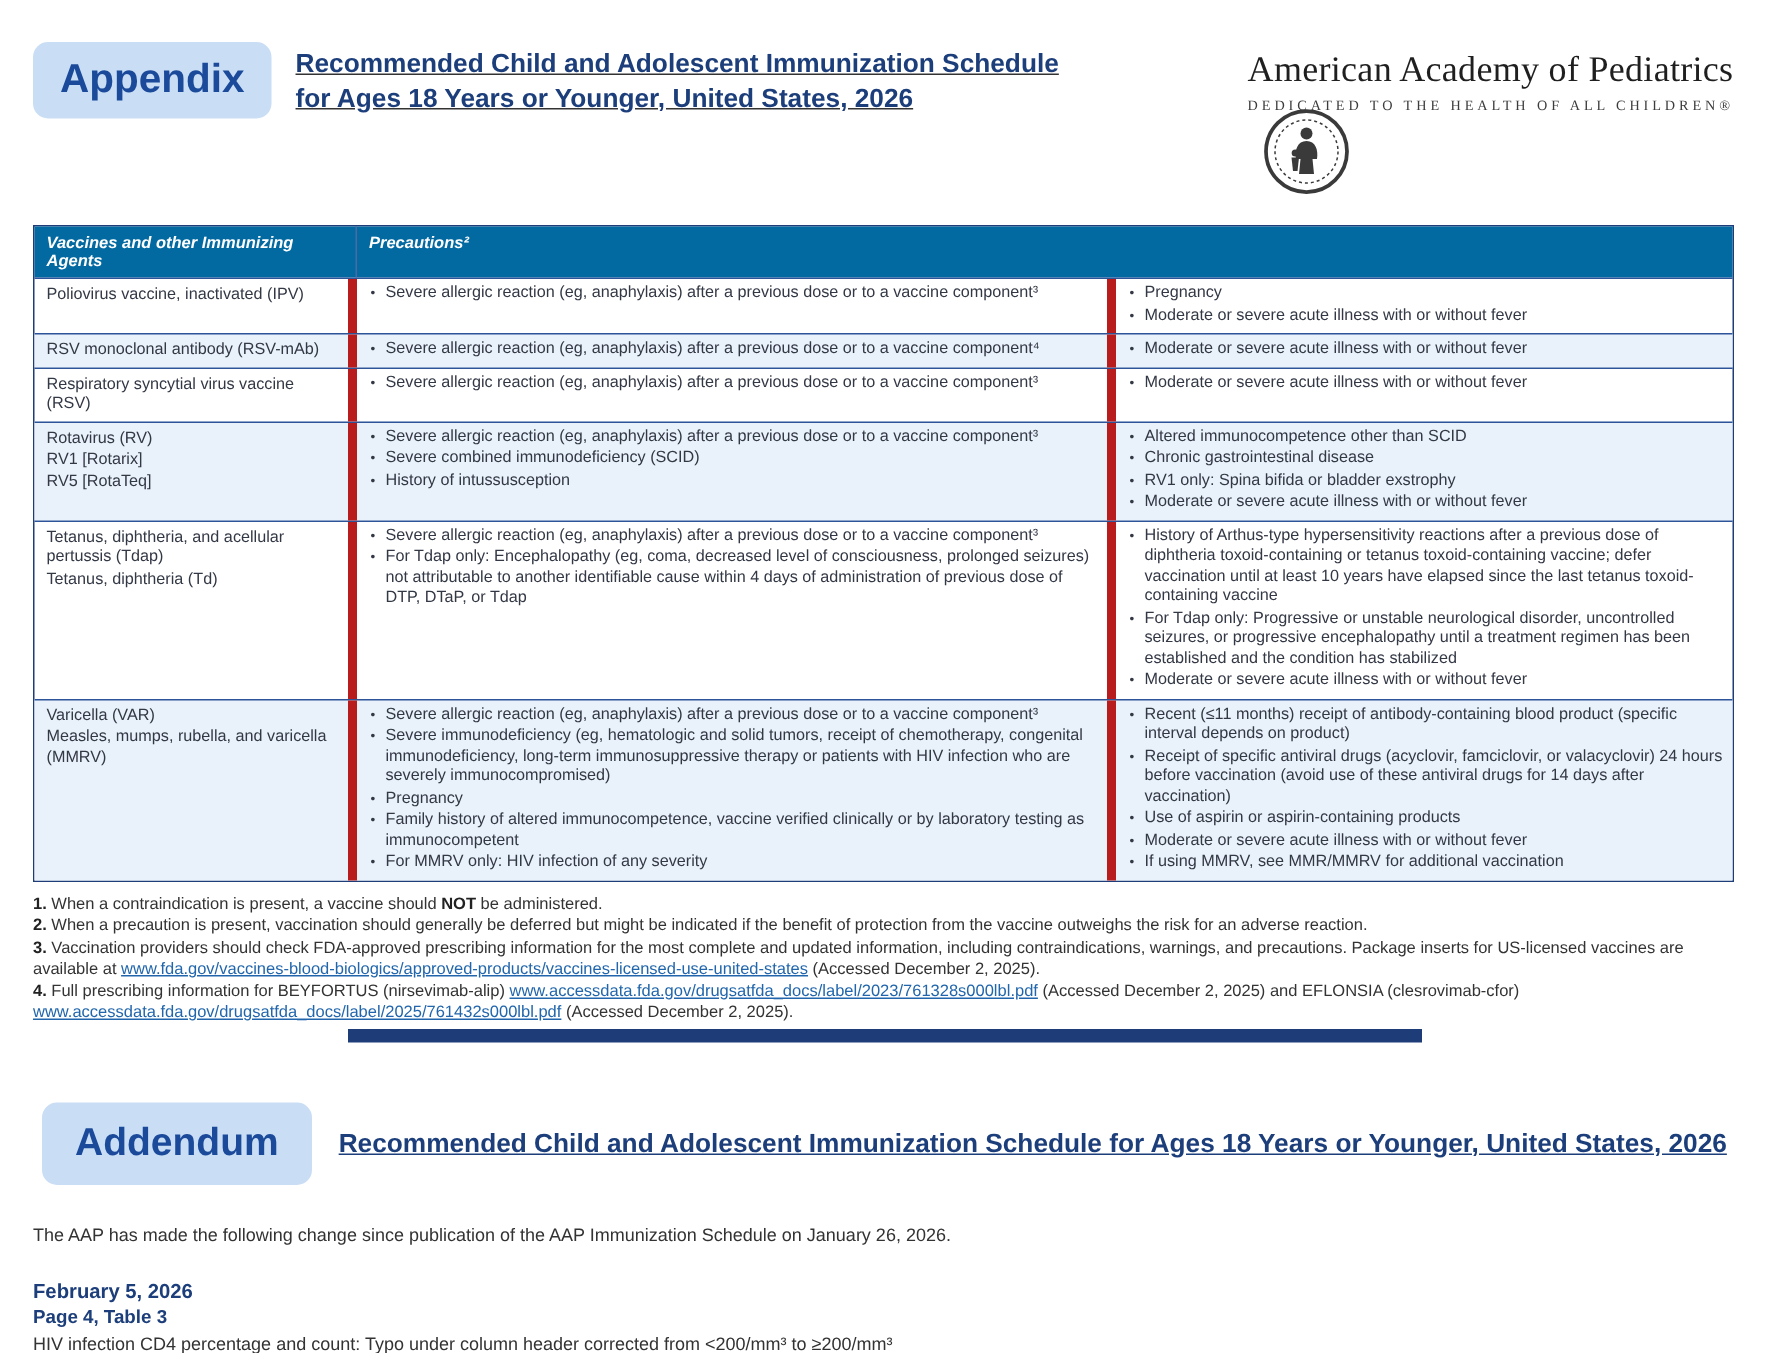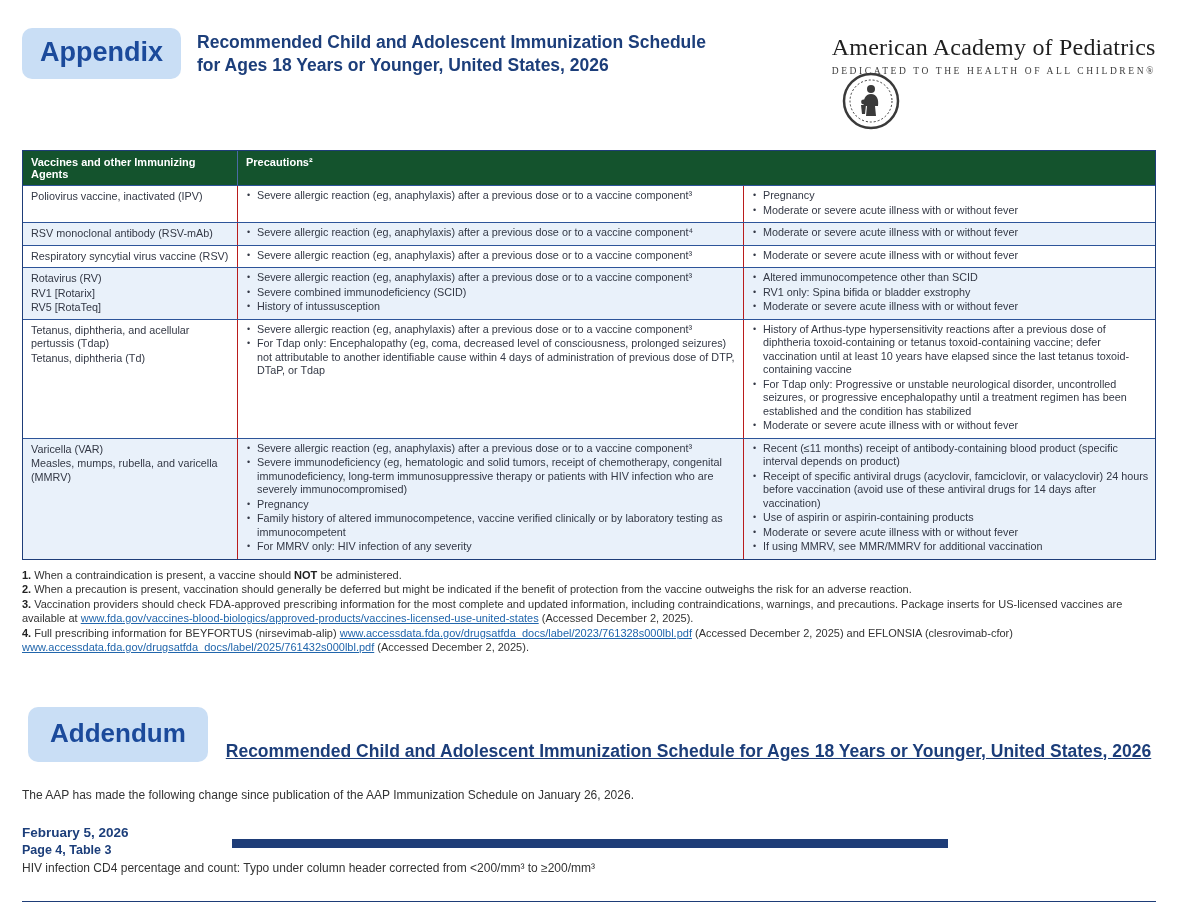--- a/index.html
+++ b/index.html
@@ -1,53 +1,53 @@
 <!DOCTYPE html>
 <html><head>
 <meta charset="utf-8">
 <style>
   * { margin:0; padding:0; box-sizing:border-box; }
   html,body { width:1178px; height:902px; background:#ffffff; font-family:"Liberation Sans", sans-serif; color:#333; overflow:hidden; }
-  .page { position:relative; width:1178px; height:848px; padding:28px 22px 0 22px; }
+  .page { position:relative; width:1178px; height:695px; padding:28px 22px 0 22px; }
 
   
   .hdr { display:flex; align-items:flex-start; }
   .pill { background:#c9def5; color:#1b4a9b; font-weight:bold; border-radius:10px; display:inline-block; }
   .pill.appendix { font-size:27px; padding:9px 18px 11px 18px; }
-  .hdr-titles { margin-left:16px; padding-top:3px; }
+  .hdr-titles { margin-left:16px; padding-top:3px;text-decoration:underline; }
   .hdr-titles div { color:#1c3e7a; font-weight:bold; font-size:17.5px; line-height:23px; }
   .logo { margin-left:auto; text-align:left; display:flex; align-items:flex-start; padding-top:6px;flex-direction:column; }
   .logo-text { text-align:left; }
   .logo-name { font-family:"Liberation Serif", serif; font-size:24px; color:#1f1f1f; letter-spacing:.2px; }
   .logo-tagline { font-family:"Liberation Serif", serif; font-size:9.5px; color:#3c3c3c; letter-spacing:2.6px; margin-top:5px; }
   .emblem { margin-left:10px; margin-top:-4px; }
 
   
   .vtable { margin-top:20px; border:1.5px solid #1e3d78; }
   .t-row, .t-head { display:grid; grid-template-columns:215px 506px 412.5px; }
-  .t-head { background:#14532d; }
+  .t-head { background:#0369a1;font-style:italic; }
   .t-head .hcell { color:#fff; font-weight:bold; font-size:11px; padding:5px 8px; border-right:1px solid #4a6aa5; }
   .t-head .hcell:last-child { border-right:none; }
   .t-row { border-top:1px solid #2d5499; }
   .t-row.shaded { background:#e9f1fa; }
-  .cell { padding:3px 8px 4px 8px; font-size:10.8px; line-height:13.5px; color:#333845; border-right:1px solid #b91c1c; }
+  .cell { padding:3px 8px 4px 8px; font-size:10.8px; line-height:13.5px; color:#333845; border-right:6px solid #b91c1c; }
   .cell:last-child { border-right:none; }
   .c1 div { padding-top:1px; }
   ul.blist { list-style:none; }
   ul.blist li { position:relative; padding-left:11px; margin-bottom:1px; }
   ul.blist li::before { content:"•"; position:absolute; left:1px; top:0; font-size:9px; }
 
   
   .footnotes { margin-top:8px; }
   .footnote { font-size:11px; line-height:14.5px; color:#333; }
   .footnote b { color:#222; }
   a.link { color:#2166ac; text-decoration:underline; cursor:pointer; }
 
   
-  .add-hdr { margin-top:52px; display:flex; align-items:flex-end; }
+  .add-hdr { margin-top:52px; display:flex; align-items:center; }
   .pill.addendum { font-size:26px; padding:11px 22px 13px 22px; margin-left:6px; }
   .add-title { color:#1c3e7a; font-weight:bold; font-size:17.5px; margin-left:18px;text-decoration:underline; }
   .add-intro { margin-top:26px; font-size:12px; color:#333; }
   .add-date { margin-top:23px; color:#1c3e7a; font-weight:bold; font-size:13.5px; }
   .add-page { margin-top:3px; color:#1c3e7a; font-weight:bold; font-size:12.5px; }
   .add-change { margin-top:4px; font-size:12px; color:#333; }
 
   
   .atable { margin-top:26px; border:1.5px solid #1e3d78; }
 
@@ -141,20 +141,21 @@
           <div class="cell c2">
             <ul class="blist">
               <li>Severe allergic reaction (eg, anaphylaxis) after a previous dose or to a vaccine component³</li>
               <li>Severe combined immunodeficiency (SCID)</li>
               <li>History of intussusception</li>
             </ul>
           </div>
           <div class="cell c3">
             <ul class="blist">
               <li>Altered immunocompetence other than SCID</li>
+              <li>Chronic gastrointestinal disease</li>
               <li>RV1 only: Spina bifida or bladder exstrophy</li>
               <li>Moderate or severe acute illness with or without fever</li>
             </ul>
           </div>
         </div>
         <div class="t-row">
           <div class="cell c1">
             <div>Tetanus, diphtheria, and acellular pertussis (Tdap)</div>
             <div>Tetanus, diphtheria (Td)</div>
           </div>

